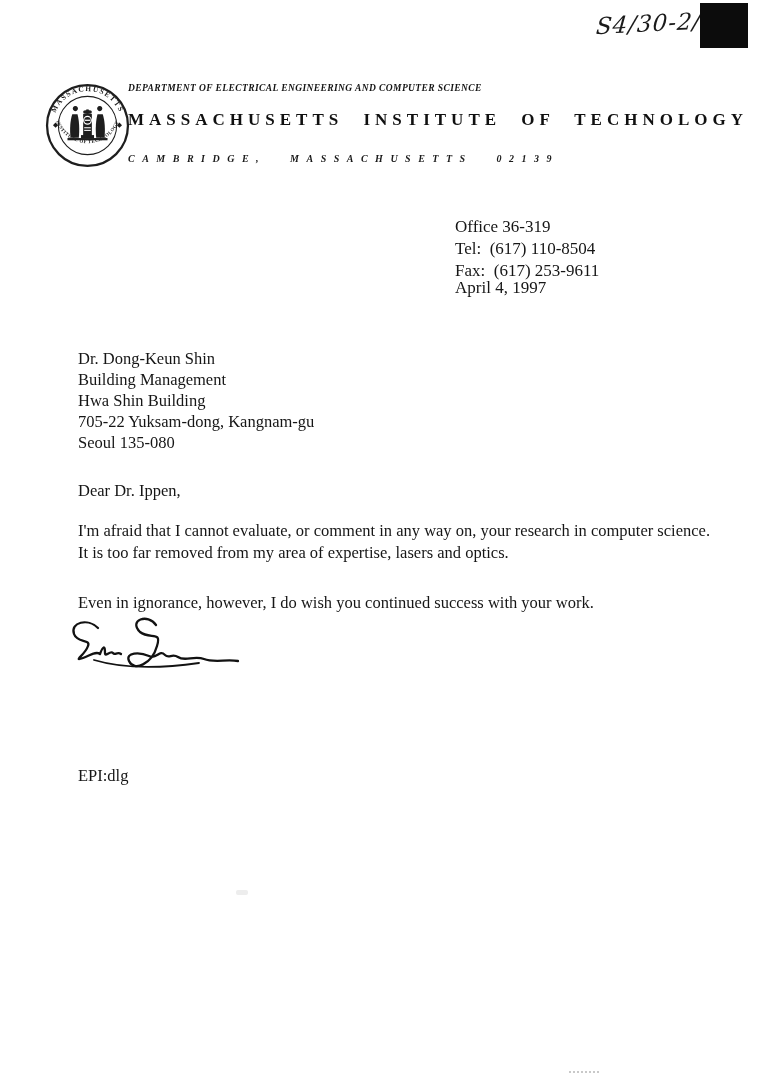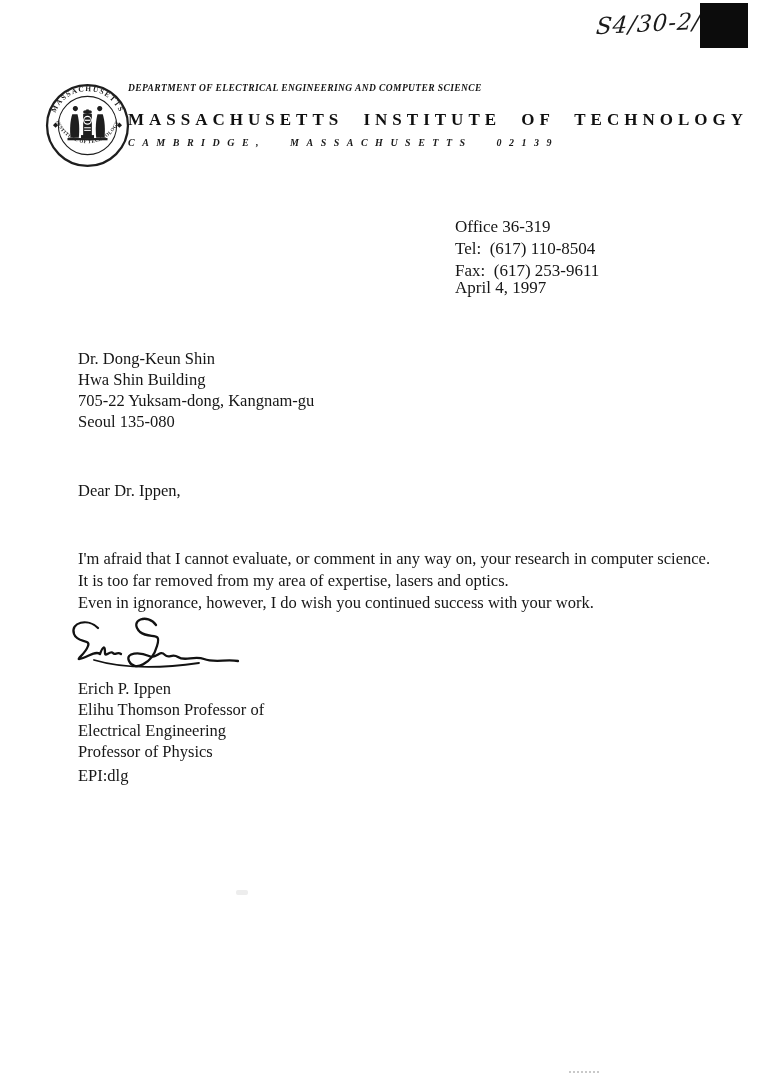--- a/index.html
+++ b/index.html
@@ -51,21 +51,21 @@
   .institution-line {
     margin-top: 17px;
     font-size: 17px;
     font-weight: bold;
     letter-spacing: 5px;
     word-spacing: 11px;
     color: #101010;
     white-space: nowrap;
   }
   .city-line {
-    margin-top: 7px;
+    margin-top: 23px;
     font-size: 10px;
     font-weight: bold;
     font-style: italic;
     letter-spacing: 7.5px;
     word-spacing: 14px;
     color: #1a1a1a;
     white-space: nowrap;
   }
   
   .contact-block {
@@ -95,21 +95,21 @@
   }
   
   .body-par {
     position: absolute;
     left: 78px;
     width: 648px;
     font-size: 16.5px;
     line-height: 22px;
     white-space: pre-wrap;
   }
-  .par1 { top: 520px; margin-top: 28px; }
+  .par1 { top: 520px; }
   .par2 { top: 592px; }
   
   .signature {
     position: absolute;
     left: 64px; top: 616px;
     width: 180px; height: 56px;
   }
   .signer-block {
     position: absolute;
     left: 78px; top: 678px;
@@ -185,43 +185,38 @@
 
   <div class="contact-block">
     <div>Office 36-319</div>
     <div>Tel:  (617) 110-8504</div>
     <div>Fax:  (617) 253-9611</div>
   </div>
   <div class="date-line">April 4, 1997</div>
 
   <div class="recipient-block">
     <div>Dr. Dong-Keun Shin</div>
+    <div>Building Management</div>
     <div>Hwa Shin Building</div>
     <div>705-22 Yuksam-dong, Kangnam-gu</div>
     <div>Seoul 135-080</div>
   </div>
 
   <div class="salutation">Dear Dr. Ippen,</div>
 
   <div class="body-par par1">I'm afraid that I cannot evaluate, or comment in any way on, your research in computer science.  It is too far removed from my area of expertise, lasers and optics.</div>
   <div class="body-par par2">Even in ignorance, however, I do wish you continued success with your work.</div>
 
   <svg class="signature" viewBox="0 0 180 56" aria-hidden="true">
     <g fill="none" stroke="#121212" stroke-width="2.3" stroke-linecap="round" stroke-linejoin="round">
       <path d="M 34,12 C 24,2 6,6 10,18 C 13,27 27,23 24,30 C 21,39 8,46 19,42 C 27,39 32,35 36,38 C 39,30 41,29 41,37 C 41,42 46,34 49,37 C 51,40 53,35 57,38"></path>
       <path d="M 92,9 C 84,-3 64,4 76,16 C 86,24 98,14 93,30 C 88,48 70,56 65,45 C 61,36 76,36 85,40 C 93,44 95,33 101,39 C 105,43 108,37 114,41 C 121,46 130,39 140,43 C 150,47 162,43 174,45"></path>
       <path d="M 30,44 C 60,53 100,52 135,47" stroke-width="1.8"></path>
     </g>
   </svg>
 
-  <div class="signer-block">
-    <div>Erich P. Ippen</div>
-    <div>Elihu Thomson Professor of</div>
-    <div>Electrical Engineering</div>
-    <div>Professor of Physics</div>
-  </div>
 
   <div class="initials">EPI:dlg</div>
 
   <div class="speck"></div>
   <div class="bottom-dashes"></div>
 
 </div>
 
 </body></html>

